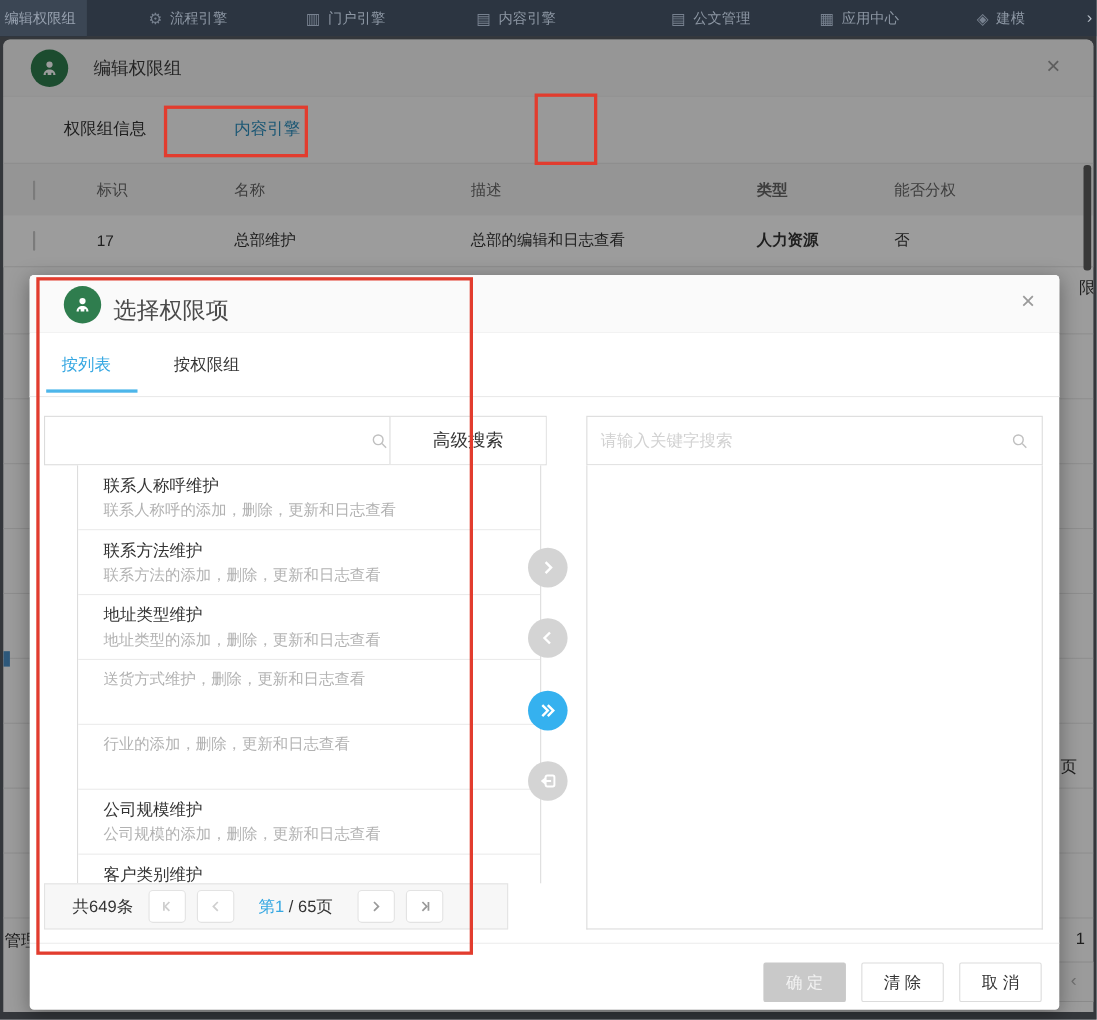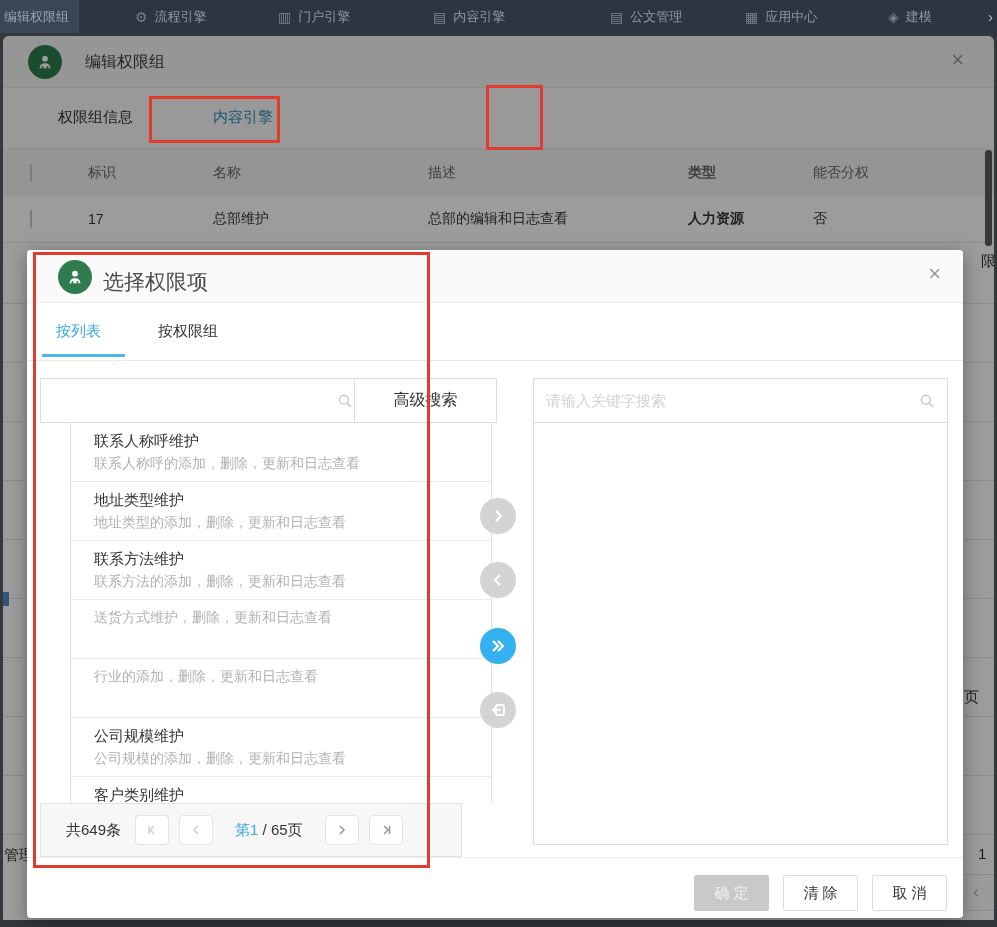--- a/index.html
+++ b/index.html
@@ -87,21 +87,21 @@
   .l-glass { left:296px; top:14px; }
   .l-advbtn { width:142px; border-left:1px solid #dcdcdc; background:#fff; display:flex; align-items:center;
               justify-content:center; font-size:16px; color:#333; cursor:pointer; }
 
   .l-list { position:absolute; left:13px; top:173px; width:422px; height:380px; border-left:1px solid #ddd;
             border-right:1px solid #ddd; overflow:hidden; background:#fff;margin-left:30px; }
   .l-item { height:59px; border-bottom:1px solid #ebebeb; padding:9px 10px 0 23px; cursor:pointer; }
   .l-item-title { font-size:15px; color:#333; margin-bottom:4px; }
   .l-item-desc { font-size:14px; color:#b2b2b2; }
 
-  .l-pager { position:absolute; left:13px; top:553px; width:422px; height:54px; background:#f7f7f7;
+  .l-pager { position:absolute; left:13px; top:553px; width:422px; height:42px; background:#f7f7f7;
              border:1px solid #e3e3e3; display:flex; align-items:center; font-size:15px; color:#333; }
   .pg-total { margin-left:25px; }
   .pg-btn { width:34px; height:30px; background:#fff; border:1px solid #e3e3e3; border-radius:4px;
             display:flex; align-items:center; justify-content:center; cursor:pointer; }
   .pg-btn svg { display:block; }
   .pg-first { margin-left:14px; } .pg-prev { margin-left:10px; }
   .pg-pageinfo { margin:0 12px 0 22px; white-space:nowrap; }
   .pg-cur { color:#35a7e2; }
   .pg-next { margin-left:10px; } .pg-last { margin-left:10px; }
 
@@ -270,26 +270,26 @@
       </svg>
       <div class="l-advbtn">高级搜索</div>
     </div>
 
     <div class="l-list">
       <div class="l-item">
         <div class="l-item-title">联系人称呼维护</div>
         <div class="l-item-desc">联系人称呼的添加，删除，更新和日志查看</div>
       </div>
       <div class="l-item">
+        <div class="l-item-title">联系方法维护</div>
+        <div class="l-item-desc">联系方法的添加，删除，更新和日志查看</div>
+      </div>
+      <div class="l-item">
         <div class="l-item-title">地址类型维护</div>
         <div class="l-item-desc">地址类型的添加，删除，更新和日志查看</div>
-      </div>
-      <div class="l-item">
-        <div class="l-item-title">联系方法维护</div>
-        <div class="l-item-desc">联系方法的添加，删除，更新和日志查看</div>
       </div>
       <div class="l-item">
         <div class="l-item-desc">送货方式维护，删除，更新和日志查看</div>
       </div>
       <div class="l-item">
         <div class="l-item-desc">行业的添加，删除，更新和日志查看</div>
       </div>
       <div class="l-item">
         <div class="l-item-title">公司规模维护</div>
         <div class="l-item-desc">公司规模的添加，删除，更新和日志查看</div>

